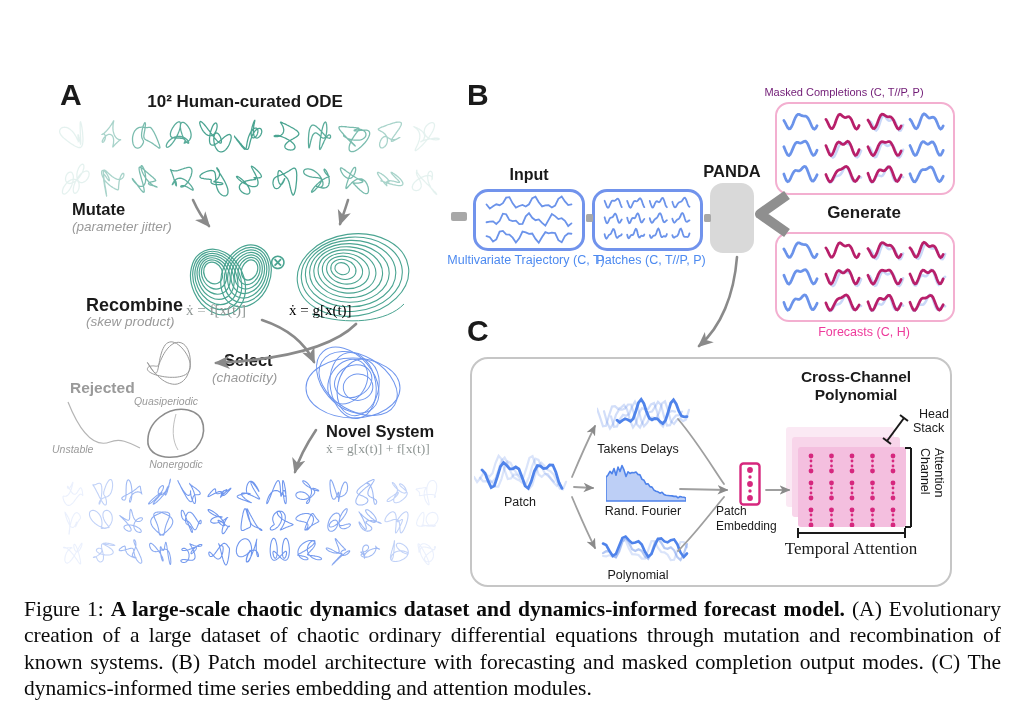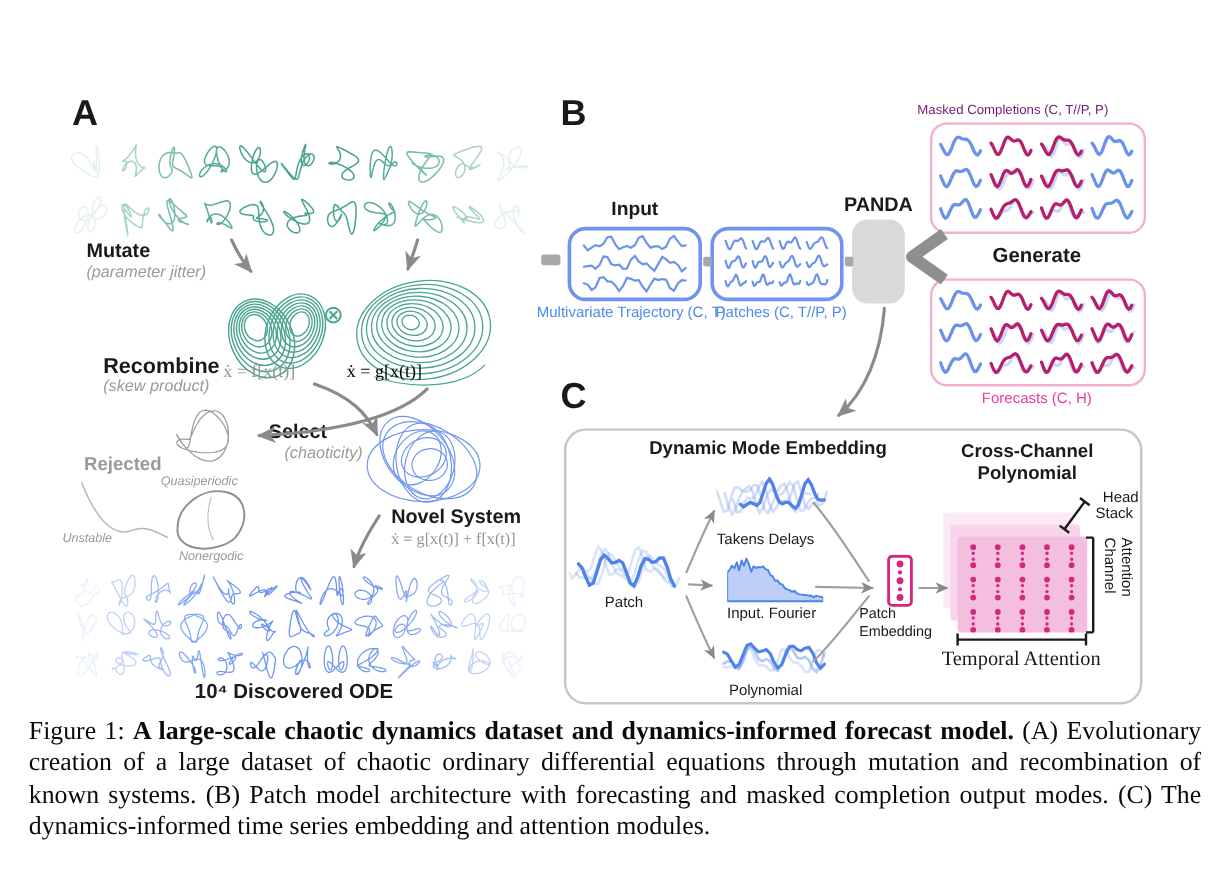--- a/index.html
+++ b/index.html
@@ -13,20 +13,21 @@
   .box{position:absolute;box-sizing:border-box;background:#fff;}
   .caption{position:absolute;font-family:"Liberation Serif",serif;text-align:justify;}
   svg{display:block;}
 </style>
 </head>
 <body>
 
 <div class="fig">
 
   <div class="t b" style="left:60px;top:78px;font-size:30px;">A</div>
+  <div class="t b c" style="left:245px;top:92px;font-size:17px;">10² Human-curated ODE</div>
 
   <div class="abs" style="left:58px;top:114px;width:384px;height:88px;">
       <div style="position: absolute; left: 0%; top: 0%; width: 9.09091%; height: 50%;">
         <svg viewBox="0 0 34 34" width="100%" height="100%" style="opacity: 0.14;">
           <path d="M21.7,11.6L21.7,13.0L21.8,14.5L21.9,15.9L21.9,17.3L22.0,18.6L22.0,19.8L22.1,20.9L22.1,21.9L22.2,22.8L22.2,23.5L22.2,24.1L22.1,24.5L22.1,24.7L22.0,24.8L22.0,24.7L21.9,24.4L21.8,24.1L21.6,23.6L21.5,23.0L21.4,22.4L21.2,21.7L21.1,20.9L20.9,20.2L20.7,19.4L20.6,18.7L20.4,18.0L20.2,17.4L20.1,16.9L20.0,16.5L19.9,16.1L19.7,15.9L19.7,15.8L19.6,15.8L19.5,15.9L19.5,16.1L19.5,16.4L19.5,16.8L19.5,17.3L19.6,17.8L19.6,18.3L19.7,18.9L19.7,19.5L19.8,20.1L19.8,20.6L19.9,21.1L19.9,21.5L20.0,21.8L20.0,22.1L20.0,22.2L19.9,22.3L19.9,22.2L19.8,22.0L19.6,21.8L19.5,21.4L19.2,20.9L18.9,20.3L18.6,19.6L18.2,18.8L17.8,18.0L17.3,17.2L16.8,16.3L16.2,15.4L15.6,14.5L15.0,13.7L14.3,12.8L13.5,12.0L12.7,11.3L12.0,10.6L11.1,10.1L10.3,9.6L9.5,9.1L8.7,8.8L7.9,8.6L7.1,8.5L6.3,8.4L5.6,8.5L4.9,8.6L4.3,8.8L3.7,9.1L3.1,9.4L2.7,9.8L2.3,10.3L2.0,10.8L1.8,11.3L1.6,11.9L1.6,12.5L1.6,13.1L1.7,13.7L2.0,14.3L2.3,15.0L2.6,15.7L3.1,16.3L3.7,17.0L4.3,17.7L5.0,18.4L5.7,19.1L6.5,19.8L7.4,20.5L8.3,21.2L9.2,21.9L10.2,22.6L11.2,23.3L12.1,24.0L13.1,24.7L14.1,25.3L15.1,25.9L16.0,26.5L16.9,27.0L17.8,27.4L18.6,27.7L19.4,28.0L20.1,28.2L20.8,28.2L21.4,28.2L22.0,28.0L22.5,27.7L22.9,27.2L23.3,26.7L23.6,25.9L23.9,25.1L24.0,24.1L24.2,23.0L24.3,21.8L24.3,20.5L24.3,19.1L24.2,17.7L24.1,16.2L24.0,14.7L23.9,13.2L23.7,11.7L23.5,10.3L23.3,8.9L23.1,7.7L22.9,6.5L22.7,5.6L22.5,4.7L22.4,4.0L22.2,3.6L22.1,3.3L21.9,3.2L21.8,3.3L21.7,3.6L21.7,4.0L21.6,4.7L21.6,5.5L21.6,6.5L21.6,7.7L21.6,8.9L21.6,10.2L21.7,11.6" fill="none" stroke="#4aa491" stroke-width="1.25"></path>
         </svg>
       </div>
       <div style="position: absolute; left: 9.09091%; top: 0%; width: 9.09091%; height: 50%;">
         <svg viewBox="0 0 34 34" width="100%" height="100%" style="opacity: 0.48;">
           <path d="M12.0,16.8L12.0,17.3L12.1,17.8L12.1,18.4L12.0,19.0L11.9,19.6L11.7,20.2L11.5,20.8L11.2,21.3L10.9,21.8L10.7,22.2L10.4,22.6L10.1,22.9L9.8,23.1L9.5,23.2L9.3,23.1L9.2,23.0L9.1,22.8L9.0,22.5L9.0,22.2L9.1,21.7L9.3,21.2L9.6,20.6L9.9,20.0L10.3,19.3L10.8,18.7L11.3,18.1L11.9,17.5L12.5,16.9L13.2,16.4L13.9,16.0L14.6,15.7L15.2,15.5L15.9,15.4L16.6,15.4L17.2,15.6L17.7,15.8L18.3,16.2L18.7,16.6L19.1,17.2L19.4,17.8L19.7,18.6L19.9,19.4L20.0,20.2L20.1,21.0L20.1,21.9L20.0,22.8L20.0,23.6L19.9,24.4L19.7,25.1L19.6,25.7L19.5,26.3L19.4,26.8L19.3,27.2L19.3,27.4L19.3,27.6L19.3,27.6L19.4,27.6L19.6,27.4L19.8,27.2L20.1,26.9L20.4,26.5L20.8,26.0L21.3,25.5L21.7,25.0L22.2,24.5L22.8,24.0L23.3,23.5L23.8,23.0L24.4,22.5L24.8,22.1L25.3,21.7L25.7,21.4L26.1,21.2L26.4,21.0L26.6,20.8L26.7,20.7L26.8,20.7L26.8,20.6L26.7,20.6L26.5,20.6L26.2,20.6L25.9,20.5L25.5,20.5L25.1,20.3L24.6,20.2L24.1,19.9L23.6,19.6L23.1,19.2L22.6,18.7L22.1,18.1L21.6,17.4L21.1,16.6L20.7,15.8L20.4,14.9L20.1,13.9L19.8,12.8L19.6,11.8L19.5,10.7L19.4,9.6L19.4,8.5L19.5,7.4L19.5,6.4L19.6,5.5L19.7,4.6L19.9,3.8L20.0,3.2L20.1,2.7L20.2,2.3L20.2,2.0L20.2,1.9L20.2,1.9L20.1,2.1L19.9,2.4L19.7,2.8L19.4,3.4L19.1,4.0L18.6,4.7L18.2,5.5L17.6,6.3L17.0,7.2L16.4,8.1L15.7,9.0L15.0,9.9L14.3,10.7L13.6,11.5L13.0,12.2L12.3,12.9L11.7,13.4L11.2,14.0L10.6,14.4L10.2,14.7L9.8,15.0L9.5,15.1L9.3,15.2L9.2,15.3L9.1,15.3L9.1,15.3L9.2,15.2L9.3,15.1L9.5,15.1L9.8,15.0L10.0,15.0L10.3,15.0L10.6,15.1L10.9,15.2L11.2,15.4L11.4,15.7L11.6,16.0L11.8,16.4L12.0,16.8" fill="none" stroke="#4aa491" stroke-width="1.25"></path>
@@ -172,21 +173,21 @@
       </svg>
     </div>
 
   <div class="t b" style="left:86px;top:295px;font-size:18px;">Recombine</div>
   <div class="t it" style="left:86px;top:314px;font-size:13.5px;color:#9a9a9a;">(skew product)</div>
 
   <div class="t" style="left:186px;top:302px;font-size:15px;font-family:'Liberation Serif',serif;color:#8f9694;">ẋ = f[x(t)]</div>
   <div class="t" style="left:289px;top:302px;font-size:15px;font-family:'Liberation Serif',serif;color:#000000;">ẋ = g[x(t)]</div>
 
   <div class="t b" style="left:224px;top:351px;font-size:16.5px;">Select</div>
-  <div class="t it" style="left:237px;top:370px;font-size:13.5px;color:#9a9a9a;">(chaoticity)</div>
+  <div class="t it" style="left:212px;top:370px;font-size:13.5px;color:#9a9a9a;">(chaoticity)</div>
 
   <div class="t b" style="left:70px;top:379px;font-size:15.5px;color:#9a9a9a;">Rejected</div>
   <div class="abs" style="left: 122px; top: 336px; width: 88px; height: 56px; position: absolute;">
       <svg viewBox="0 0 88 56" width="100%" height="100%" style="position: absolute; left: 0px; top: 0px;">
         <path d="M61.6,13.9L59.9,11.9L58.1,10.2L56.3,8.7L54.5,7.4L52.6,6.6L50.9,6.0L49.1,5.8L47.5,6.1L45.9,6.7L44.5,7.6L43.2,8.9L42.1,10.6L41.1,12.5L40.2,14.6L39.4,17.0L38.7,19.4L38.1,21.9L37.6,24.4L37.2,26.8L36.8,29.1L36.4,31.1L36.0,32.9L35.6,34.5L35.2,35.6L34.8,36.5L34.2,37.0L33.7,37.1L33.0,36.9L32.4,36.5L31.6,35.7L30.8,34.7L30.1,33.6L29.3,32.4L28.5,31.1L27.7,29.9L27.0,28.8L26.4,27.8L25.9,27.1L25.6,26.6L25.4,26.4L25.4,26.5L25.6,27.0L26.1,27.8L26.7,28.9L27.7,30.3L28.8,32.0L30.2,33.8L31.8,35.8L33.6,37.8L35.7,39.9L37.8,41.8L40.2,43.7L42.6,45.3L45.2,46.6L47.7,47.5L50.3,48.1L52.8,48.3L55.3,48.0L57.6,47.2L59.8,46.0L61.7,44.4L63.5,42.4L65.0,40.0L66.2,37.3L67.2,34.4L67.9,31.3L68.2,28.1L68.3,24.9L68.1,21.8L67.6,18.8L66.8,16.1L65.8,13.5L64.6,11.4L63.2,9.5L61.6,8.1L59.9,7.1L58.1,6.5L56.3,6.3L54.5,6.5L52.6,7.0L50.9,7.9L49.1,9.1L47.5,10.5L45.9,12.1L44.5,13.9L43.2,15.7L42.1,17.5L41.0,19.4L40.2,21.1L39.4,22.8L38.7,24.3L38.1,25.6L37.6,26.8L37.2,27.8L36.8,28.6L36.4,29.2L36.0,29.7L35.6,30.0L35.2,30.2L34.8,30.2L34.2,30.2L33.7,30.2L33.0,30.1L32.4,30.0L31.6,29.9L30.8,29.9L30.1,29.9L29.3,30.0L28.5,30.1L27.7,30.4L27.0,30.7L26.4,31.1L25.9,31.5L25.6,32.1L25.4,32.7L25.4,33.3L25.6,34.0L26.1,34.7L26.7,35.4L27.7,36.1L28.8,36.8L30.2,37.5L31.8,38.2L33.6,38.8L35.7,39.4L37.8,39.9L40.2,40.4L42.6,40.8L45.2,41.1L47.7,41.3L50.3,41.3L52.8,41.3L55.3,41.1L57.6,40.7L59.8,40.2L61.7,39.5L63.5,38.6L65.0,37.6L66.2,36.3L67.2,34.8L67.9,33.2L68.2,31.4L68.3,29.4L68.1,27.3L67.6,25.1L66.8,22.8L65.8,20.5L64.6,18.2L63.2,16.0L61.6,13.9" fill="none" stroke="#9a9a9a" stroke-width="1"></path>
       </svg>
     </div>
   <div class="t it c" style="left:166px;top:395px;font-size:10.5px;color:#9a9a9a;">Quasiperiodic</div>
   <div class="abs" style="left: 66px; top: 398px; width: 78px; height: 52px; position: absolute;">
       <svg viewBox="0 0 78 52" width="100%" height="100%" style="position: absolute; left: 0px; top: 0px;">
@@ -407,21 +408,20 @@
         <svg viewBox="0 0 34 34" width="100%" height="100%" style="opacity: 0.43;">
           <path d="M20.6,7.6L19.6,7.4L18.7,7.2L17.9,7.2L17.1,7.3L16.5,7.6L16.0,7.9L15.6,8.4L15.4,8.9L15.4,9.5L15.5,10.2L15.8,11.0L16.2,11.8L16.7,12.6L17.4,13.4L18.2,14.3L19.1,15.1L20.0,15.9L21.0,16.6L22.1,17.3L23.1,17.9L24.1,18.4L25.1,18.9L26.0,19.2L26.8,19.4L27.6,19.6L28.2,19.7L28.6,19.6L28.9,19.5L29.1,19.3L29.1,19.1L29.0,18.8L28.7,18.4L28.2,18.1L27.6,17.7L26.9,17.3L26.1,17.0L25.1,16.7L24.1,16.4L23.0,16.2L21.8,16.1L20.6,16.1L19.4,16.1L18.3,16.3L17.1,16.5L16.0,16.8L14.9,17.2L13.9,17.7L13.0,18.3L12.1,19.0L11.4,19.7L10.8,20.4L10.3,21.2L9.8,22.0L9.5,22.7L9.3,23.5L9.2,24.2L9.1,24.8L9.1,25.3L9.2,25.8L9.4,26.1L9.5,26.4L9.8,26.4L10.0,26.4L10.3,26.2L10.6,25.8L10.8,25.4L11.1,24.7L11.4,24.0L11.6,23.1L11.8,22.0L12.0,20.9L12.2,19.7L12.4,18.5L12.5,17.1L12.6,15.8L12.7,14.4L12.8,13.1L12.9,11.8L12.9,10.5L13.0,9.3L13.0,8.2L13.1,7.1L13.1,6.2L13.2,5.5L13.2,4.8L13.2,4.3L13.2,4.0L13.2,3.8L13.2,3.7L13.2,3.8L13.2,4.1L13.1,4.5L13.0,5.0L12.9,5.6L12.8,6.4L12.6,7.2L12.4,8.2L12.1,9.2L11.8,10.3L11.5,11.4L11.2,12.6L10.8,13.8L10.5,15.0L10.1,16.2L9.8,17.4L9.5,18.5L9.2,19.7L8.9,20.7L8.7,21.8L8.6,22.7L8.5,23.7L8.6,24.5L8.7,25.3L8.9,26.0L9.3,26.6L9.7,27.1L10.3,27.5L11.0,27.9L11.8,28.1L12.6,28.3L13.6,28.4L14.7,28.4L15.8,28.3L17.0,28.1L18.3,27.9L19.5,27.5L20.8,27.0L22.0,26.5L23.2,25.9L24.3,25.2L25.4,24.4L26.3,23.6L27.2,22.7L27.9,21.7L28.4,20.7L28.9,19.7L29.1,18.6L29.2,17.6L29.1,16.5L28.9,15.4L28.5,14.3L28.0,13.3L27.3,12.3L26.6,11.4L25.7,10.5L24.8,9.8L23.7,9.1L22.7,8.5L21.7,8.0L20.6,7.6" fill="none" stroke="#6f96ee" stroke-width="1.25"></path>
         </svg>
       </div>
       <div style="position: absolute; left: 92.3077%; top: 66.6667%; width: 7.69231%; height: 33.3333%;">
         <svg viewBox="0 0 34 34" width="100%" height="100%" style="opacity: 0.14;">
           <path d="M8.3,12.3L8.1,13.4L7.9,14.4L7.9,15.4L7.9,16.2L7.9,16.9L8.0,17.5L8.1,17.8L8.2,18.0L8.2,17.9L8.3,17.6L8.2,17.1L8.1,16.4L8.0,15.6L7.8,14.6L7.6,13.6L7.4,12.5L7.2,11.4L7.0,10.4L6.9,9.5L6.9,8.8L6.9,8.2L7.1,7.9L7.3,7.8L7.7,8.0L8.2,8.4L8.9,9.2L9.6,10.2L10.5,11.5L11.5,13.0L12.5,14.6L13.5,16.5L14.6,18.4L15.6,20.4L16.6,22.3L17.5,24.2L18.3,26.0L18.9,27.6L19.3,29.0L19.6,30.2L19.6,31.1L19.5,31.7L19.2,32.0L18.7,31.9L18.0,31.6L17.2,31.0L16.3,30.1L15.4,29.0L14.4,27.7L13.3,26.3L12.4,24.7L11.5,23.1L10.7,21.5L10.1,19.9L9.6,18.3L9.3,16.9L9.2,15.6L9.4,14.5L9.7,13.6L10.3,12.8L11.0,12.2L11.9,11.8L13.0,11.6L14.1,11.6L15.4,11.7L16.6,11.9L17.9,12.2L19.2,12.6L20.4,13.0L21.5,13.4L22.5,13.8L23.4,14.1L24.2,14.4L24.8,14.6L25.3,14.8L25.7,14.8L25.9,14.8L26.1,14.7L26.1,14.5L26.1,14.2L26.1,13.9L26.0,13.5L25.9,13.2L25.8,12.8L25.8,12.4L25.7,12.1L25.8,11.7L25.9,11.5L26.0,11.3L26.2,11.1L26.4,11.1L26.6,11.1L26.8,11.2L27.0,11.3L27.1,11.5L27.1,11.8L27.1,12.1L26.9,12.5L26.7,13.0L26.3,13.4L25.8,14.0L25.1,14.5L24.4,15.1L23.5,15.8L22.5,16.4L21.5,17.1L20.5,17.9L19.4,18.7L18.4,19.5L17.4,20.3L16.5,21.2L15.7,22.1L15.1,22.9L14.7,23.8L14.4,24.7L14.4,25.5L14.5,26.3L14.8,27.0L15.3,27.6L16.0,28.1L16.8,28.5L17.7,28.7L18.6,28.7L19.6,28.6L20.7,28.3L21.6,27.8L22.5,27.0L23.3,26.1L23.9,25.1L24.4,23.8L24.7,22.5L24.8,21.0L24.6,19.4L24.3,17.9L23.7,16.3L23.0,14.7L22.1,13.3L21.0,11.9L19.9,10.7L18.6,9.7L17.4,8.9L16.1,8.3L14.8,7.9L13.6,7.8L12.5,7.9L11.5,8.2L10.6,8.8L9.8,9.5L9.2,10.3L8.7,11.3L8.3,12.3" fill="none" stroke="#6f96ee" stroke-width="1.25"></path>
         </svg>
       </div>
     </div>
-  <div class="t b c" style="left:245px;top:567px;font-size:17px;">10⁴ Discovered ODE</div>
 
   <div class="t b" style="left:467px;top:78px;font-size:30px;">B</div>
 
   <div class="t b c" style="left:529px;top:166px;font-size:16px;">Input</div>
   <div class="box" style="left: 473px; top: 189px; width: 112px; height: 62px; border: 3.5px solid rgb(113, 147, 236); border-radius: 15px; position: absolute;">
       <svg viewBox="0 0 112 62" width="100%" height="100%" style="position: absolute; left: 0px; top: 0px;">
         <path d="M0.0,9.9L3.6,14.4L7.2,11.9L10.8,9.6L14.5,10.6L18.1,8.4L21.7,2.3L25.3,1.7L28.9,8.6L32.5,13.3L36.2,11.5L39.8,10.3L43.4,12.0L47.0,9.6L50.6,2.8L54.2,1.2L57.8,7.4L61.5,11.9L65.1,10.8L68.7,10.7L72.3,13.2L75.9,11.0L79.5,3.6L83.2,1.1L86.8,6.4L90.4,10.5L94.0,9.8" transform="translate(9,4)" fill="none" stroke="#6b93ea" stroke-width="2" stroke-linecap="round"></path>
         <path d="M0.0,11.5L3.6,10.9L7.2,10.5L10.8,13.4L14.5,9.9L18.1,2.0L21.7,2.6L25.3,9.1L28.9,10.3L32.5,9.7L36.2,13.5L39.8,13.2L43.4,5.0L47.0,1.5L50.6,6.6L54.2,9.2L57.8,8.4L61.5,12.2L65.1,15.3L68.7,8.9L72.3,2.3L75.9,4.7L79.5,8.0L83.2,7.0L86.8,9.9L90.4,15.7L94.0,12.7" transform="translate(9,22)" fill="none" stroke="#6b93ea" stroke-width="2" stroke-linecap="round"></path>
         <path d="M0.0,8.8L3.6,10.0L7.2,14.9L10.8,12.5L14.5,3.9L18.1,3.1L21.7,7.0L25.3,7.2L28.9,10.6L32.5,15.9L36.2,11.3L39.8,3.8L43.4,4.7L47.0,6.3L50.6,6.0L54.2,11.9L57.8,16.2L61.5,9.9L65.1,4.5L68.7,5.8L72.3,4.9L75.9,5.5L79.5,13.3L83.2,15.7L86.8,8.8L90.4,5.9L94.0,6.2" transform="translate(9,40)" fill="none" stroke="#6b93ea" stroke-width="2" stroke-linecap="round"></path>
       </svg>
@@ -498,21 +498,20 @@
         <path d="M0.0,10.3L1.3,14.0L2.6,17.2L3.9,19.0L5.2,18.8L6.5,16.9L7.8,13.8L9.2,10.6L10.5,8.2L11.8,6.9L13.1,6.9L14.4,7.4L15.7,7.8L17.0,7.6L18.3,6.5L19.6,5.0L20.9,3.8L22.2,3.8L23.5,5.4L24.8,8.4L26.2,12.3L27.5,15.9L28.8,18.2L30.1,18.7L31.4,17.4L32.7,14.9L34.0,12.1" transform="translate(93,59)" fill="none" stroke="#b81f6a" stroke-width="2.8" stroke-linecap="round"></path>
         <path d="M0.0,15.0L1.3,17.1L2.6,17.5L3.9,16.4L5.2,14.5L6.5,12.6L7.8,11.5L9.2,11.2L10.5,11.3L11.8,11.1L13.1,9.9L14.4,7.7L15.7,5.0L17.0,2.5L18.3,1.3L19.6,1.9L20.9,4.5L22.2,8.2L23.5,12.0L24.8,14.9L26.2,16.3L27.5,16.1L28.8,14.9L30.1,13.6L31.4,12.7L32.7,12.7L34.0,13.0" transform="translate(138,61)" fill="none" stroke="#c9d8f8" stroke-width="2.6" stroke-linecap="round"></path>
         <path d="M0.0,10.8L1.3,14.1L2.6,17.1L3.9,18.9L5.2,19.0L6.5,17.5L7.8,14.8L9.2,11.7L10.5,9.1L11.8,7.3L13.1,6.6L14.4,6.5L15.7,6.5L17.0,6.1L18.3,5.4L19.6,4.4L20.9,3.8L22.2,4.2L23.5,5.8L24.8,8.7L26.2,12.3L27.5,15.7L28.8,18.0L30.1,18.9L31.4,18.0L32.7,15.9L34.0,13.4" transform="translate(136,59)" fill="none" stroke="#b81f6a" stroke-width="2.8" stroke-linecap="round"></path>
       </svg>
     </div>
   <div class="t c" style="left:864px;top:325px;font-size:12.5px;color:#ee3a9b;">Forecasts (C, H)</div>
 
   <div class="t b" style="left:467px;top:314px;font-size:30px;">C</div>
   <div class="box" style="left:470px;top:357px;width:482px;height:230px;border:2.5px solid #c6c6c6;border-radius:18px;"></div>
 
-  <div class="t b c" style="left:640px;top:365px;font-size:15.5px;">Dynamic Mode Embedding</div>
 
   <div class="abs" style="left: 474px; top: 448px; width: 94px; height: 52px; position: absolute;">
       <svg viewBox="0 0 94 52" width="100%" height="100%" style="position: absolute; left: 0px; top: 0px;">
         <path d="M0.0,22.9L3.1,28.0L6.2,24.3L9.2,19.6L12.3,20.3L15.4,22.8L18.5,19.2L21.5,9.0L24.6,1.7L27.7,5.3L30.8,16.7L33.8,24.9L36.9,24.4L40.0,20.4L43.1,20.9L46.2,24.8L49.2,24.0L52.3,14.7L55.4,3.9L58.5,2.2L61.5,10.8L64.6,20.5L67.7,22.8L70.8,20.0L73.8,20.1L76.9,25.1L80.0,27.7" transform="translate(0,6)" fill="none" stroke="#6b93ea" stroke-width="2.2" opacity="0.25" stroke-linecap="round"></path>
         <path d="M0.0,21.7L3.1,25.4L6.2,25.2L9.2,25.3L12.3,25.8L15.4,22.6L18.5,13.9L21.5,4.5L24.6,1.6L27.7,7.2L30.8,15.9L33.8,21.5L36.9,23.2L40.0,24.8L43.1,27.5L46.2,27.4L49.2,20.6L52.3,9.8L55.4,2.7L58.5,3.9L61.5,10.7L64.6,16.7L67.7,19.7L70.8,22.3L73.8,26.8L76.9,30.0L80.0,26.8" transform="translate(6,8)" fill="none" stroke="#6b93ea" stroke-width="2.2" opacity="0.25" stroke-linecap="round"></path>
         <path d="M0.0,19.6L3.1,21.4L6.2,24.5L9.2,28.6L12.3,28.7L15.4,21.1L18.5,10.0L21.5,3.3L24.6,4.9L27.7,10.9L30.8,15.4L33.8,17.6L36.9,21.1L40.0,27.2L43.1,31.1L46.2,27.3L49.2,16.9L52.3,7.3L55.4,4.7L58.5,8.0L61.5,11.7L64.6,13.5L67.7,16.5L70.8,23.3L73.8,30.6L76.9,31.4L80.0,23.8" transform="translate(12,10)" fill="none" stroke="#6b93ea" stroke-width="2.2" opacity="0.25" stroke-linecap="round"></path>
         <path d="M0.0,13.9L3.1,17.2L6.2,25.2L9.2,31.6L12.3,29.9L15.4,20.5L18.5,10.3L21.5,6.6L24.6,9.3L27.7,12.9L30.8,12.8L33.8,11.0L36.9,13.0L40.0,21.0L43.1,30.0L46.2,32.3L49.2,25.6L52.3,15.4L55.4,9.5L58.5,10.1L61.5,12.6L64.6,12.1L67.7,8.9L70.8,9.0L73.8,15.9L76.9,26.4L80.0,32.4" transform="translate(8,8)" fill="none" stroke="#4f83ea" stroke-width="2.8" stroke-linecap="round"></path>
       </svg>
     </div>
   <div class="t c" style="left:520px;top:495px;font-size:12.5px;">Patch</div>
@@ -525,21 +524,21 @@
         <path d="M0.0,22.2L2.7,24.4L5.4,22.4L8.1,20.7L10.8,21.7L13.5,23.2L16.2,20.7L18.8,13.2L21.5,4.7L24.2,1.3L26.9,5.5L29.6,13.9L32.3,20.3L35.0,21.8L37.7,20.5L40.4,20.8L43.1,23.6L45.8,25.6L48.5,22.4L51.2,13.8L53.8,5.0L56.5,1.8L59.2,5.9L61.9,13.2L64.6,18.1L67.3,18.9L70.0,18.6" transform="translate(20,6)" fill="none" stroke="#4f83ea" stroke-width="2.8" stroke-linecap="round"></path>
       </svg>
     </div>
   <div class="t c" style="left:638px;top:442px;font-size:12.5px;">Takens Delays</div>
 
   <div class="abs" style="left: 606px; top: 461px; width: 80px; height: 42px; position: absolute;">
       <svg viewBox="0 0 80 42" width="100%" height="100%" style="position: absolute; left: 0px; top: 0px;">
         <path d="M0,40L0.0,16.2L2.0,13.9L4.0,10.4L6.0,12.6L8.0,7.6L10.0,14.3L12.0,6.1L14.0,10.5L16.0,4.5L18.0,8.9L20.0,15.5L22.0,10.8L24.0,12.4L26.0,11.5L28.0,11.8L30.0,11.0L32.0,13.4L34.0,13.9L36.0,18.3L38.0,19.3L40.0,23.1L42.0,22.8L44.0,25.6L46.0,26.1L48.0,29.1L50.0,30.2L52.0,30.8L54.0,32.2L56.0,31.3L58.0,33.4L60.0,34.3L62.0,34.5L64.0,34.8L66.0,34.9L68.0,35.4L70.0,35.2L72.0,36.8L74.0,35.5L76.0,36.0L78.0,36.3L80.0,37.1L80,40Z" fill="#bdcff6" stroke="#4f83ea" stroke-width="1.6" stroke-linejoin="round"></path>
       </svg>
     </div>
-  <div class="t c" style="left:643px;top:504px;font-size:12.5px;">Input. Fourier</div>
+  <div class="t c" style="left:643px;top:504px;font-size:12.5px;">Rand. Fourier</div>
 
   <div class="abs" style="left: 599px; top: 528px; width: 92px; height: 40px; position: absolute;">
       <svg viewBox="0 0 92 40" width="100%" height="100%" style="position: absolute; left: 0px; top: 0px;">
         <path d="M0.0,18.0L3.2,18.4L6.5,17.1L9.7,19.0L12.9,18.9L16.2,11.6L19.4,2.7L22.6,2.4L25.8,10.2L29.1,16.1L32.3,16.4L35.5,17.0L38.8,20.6L42.0,20.6L45.2,12.2L48.5,3.1L51.7,3.0L54.9,9.7L58.2,14.0L61.4,14.3L64.6,16.7L67.8,22.0L71.1,21.8L74.3,12.9L77.5,4.0L80.8,4.0L84.0,9.4" transform="translate(4,10)" fill="none" stroke="#6b93ea" stroke-width="2.2" opacity="0.25" stroke-linecap="round"></path>
         <path d="M0.0,17.1L3.2,15.2L6.5,15.3L9.7,19.5L12.9,21.5L16.2,15.6L19.4,5.8L22.6,1.7L25.8,6.4L29.1,13.2L32.3,15.0L35.5,13.3L38.8,14.9L42.0,20.5L45.2,22.9L48.5,16.8L51.7,6.9L54.9,2.7L58.2,6.7L61.4,12.1L64.6,12.8L67.8,11.3L71.1,14.3L74.3,21.2L77.5,24.0L80.8,17.9L84.0,8.1" transform="translate(4,8)" fill="none" stroke="#6b93ea" stroke-width="2.2" opacity="0.5" stroke-linecap="round"></path>
         <path d="M0.0,11.5L3.2,13.1L6.5,19.0L9.7,23.9L12.9,21.9L16.2,13.7L19.4,5.9L22.6,4.5L25.8,8.2L29.1,11.2L32.3,10.5L35.5,9.3L38.8,12.6L42.0,19.8L45.2,24.7L48.5,21.9L51.7,13.6L54.9,6.9L58.2,6.4L61.4,9.4L64.6,10.4L67.8,8.2L71.1,7.4L74.3,12.2L77.5,20.4L80.8,24.9L84.0,21.5" transform="translate(4,4)" fill="none" stroke="#4f83ea" stroke-width="2.6" stroke-linecap="round"></path>
       </svg>
     </div>
   <div class="t c" style="left:638px;top:568px;font-size:12.5px;">Polynomial</div>
 

